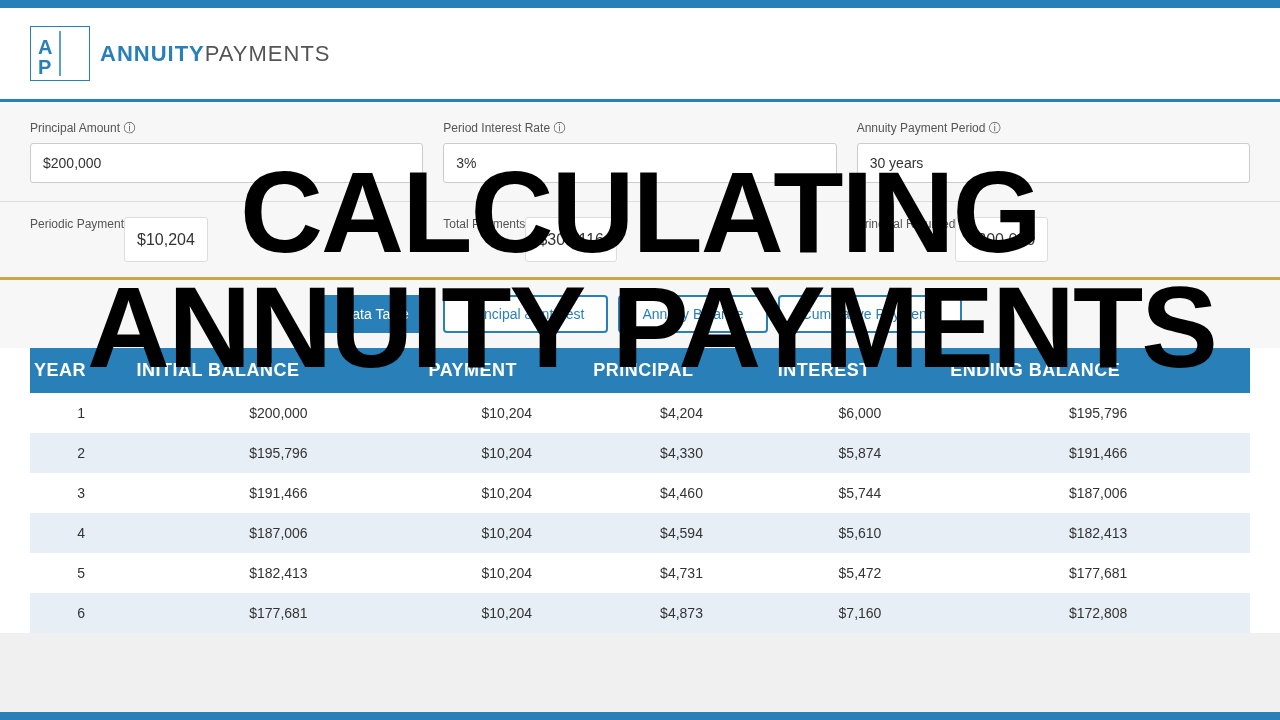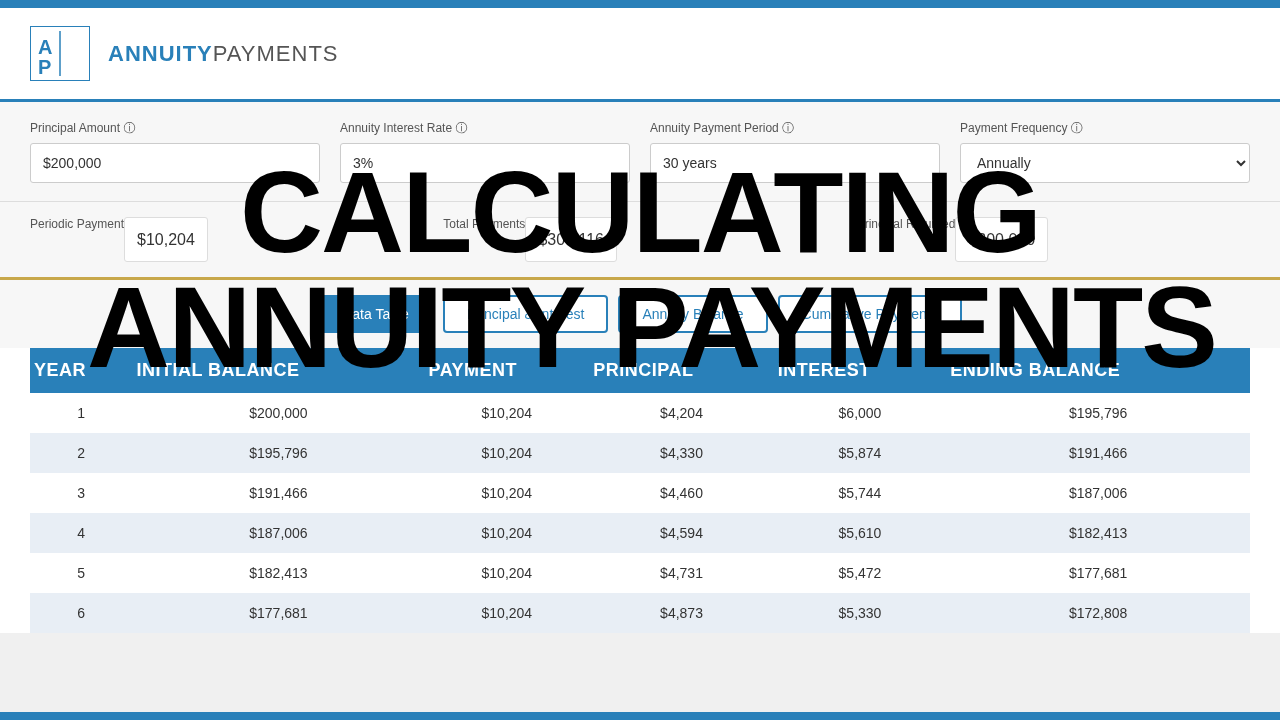--- a/index.html
+++ b/index.html
@@ -32,21 +32,20 @@
     }
     .logo-box svg {
       width: 60px;
       height: 55px;
     }
     .logo-text {
       font-size: 22px;
       font-weight: bold;
       letter-spacing: 2px;
       color: #333;
-      margin-left: 8px;
     }
     .logo-text span {
       color: #2980b9;
     }
 
     
     .inputs-section {
       background: #f7f7f7;
       padding: 18px 30px 18px 30px;
       border-bottom: 1px solid #ddd;
@@ -220,35 +219,26 @@
     <div class="logo-text"><span style="color:#2980b9;font-weight:bold;letter-spacing:1px;">ANNUITY</span><span style="color:#555;font-weight:normal;letter-spacing:1px;">PAYMENTS</span></div>
   </div>
 </div>
 
 <div class="inputs-section">
   <div class="input-group">
     <label>Principal Amount ⓘ</label>
     <input type="text" value="$200,000" style="">
   </div>
   <div class="input-group">
-    <label>Annuity Interest Rate ⓘ</label>
+    <label>Period Interest Rate ⓘ</label>
     <input type="text" value="3%" style="">
   </div>
   <div class="input-group">
     <label>Annuity Payment Period ⓘ</label>
     <input type="text" value="30 years" style="">
-  </div>
-  <div class="input-group">
-    <label>Payment Frequency ⓘ</label>
-    <select>
-      <option>Annually</option>
-      <option>Monthly</option>
-      <option>Quarterly</option>
-      <option>Semi-Annually</option>
-    </select>
   </div>
 </div>
 
 <div class="results-section">
   <div class="result-group">
     <label>Periodic Payment</label>
     <div class="result-value">$10,204</div>
   </div>
   <div class="result-group">
     <label>Total Payments</label>
@@ -318,21 +308,21 @@
           <td>$10,204</td>
           <td>$4,731</td>
           <td>$5,472</td>
           <td>$177,681</td>
         </tr>
         <tr>
           <td>6</td>
           <td>$177,681</td>
           <td>$10,204</td>
           <td>$4,873</td>
-          <td>$5,330</td>
+          <td>$7,160</td>
           <td>$172,808</td>
         </tr>
       </tbody>
   </table>
 </div>
 
 <div class="overlay-text">
   <div class="overlay-line1">CALCULATING</div>
   <div class="overlay-line2">ANNUITY  PAYMENTS</div>
 </div>

